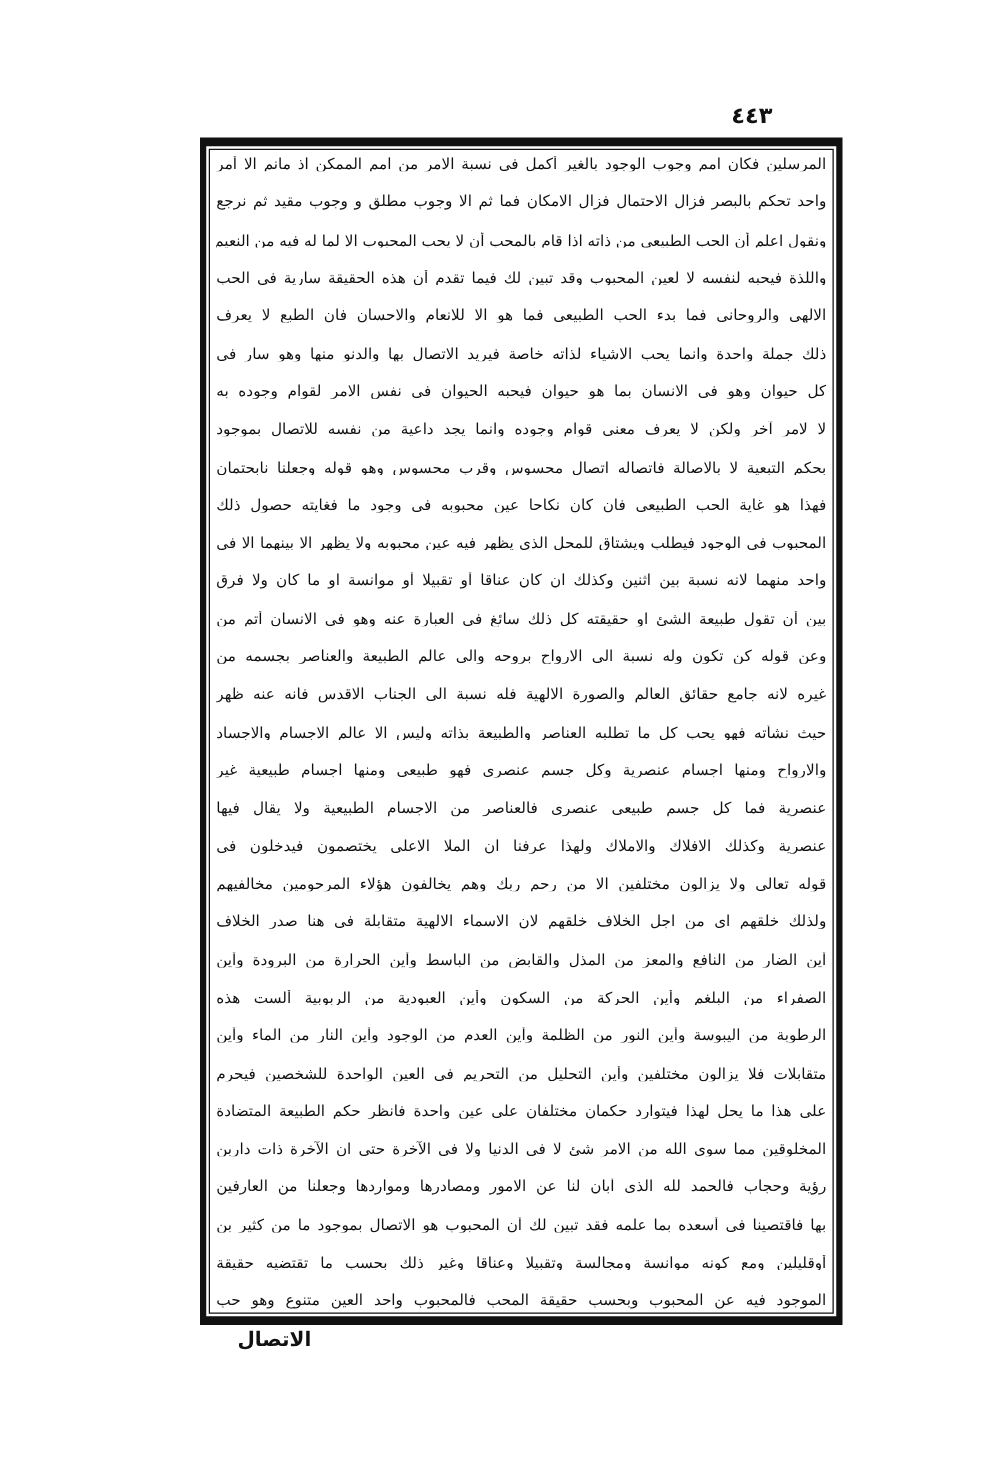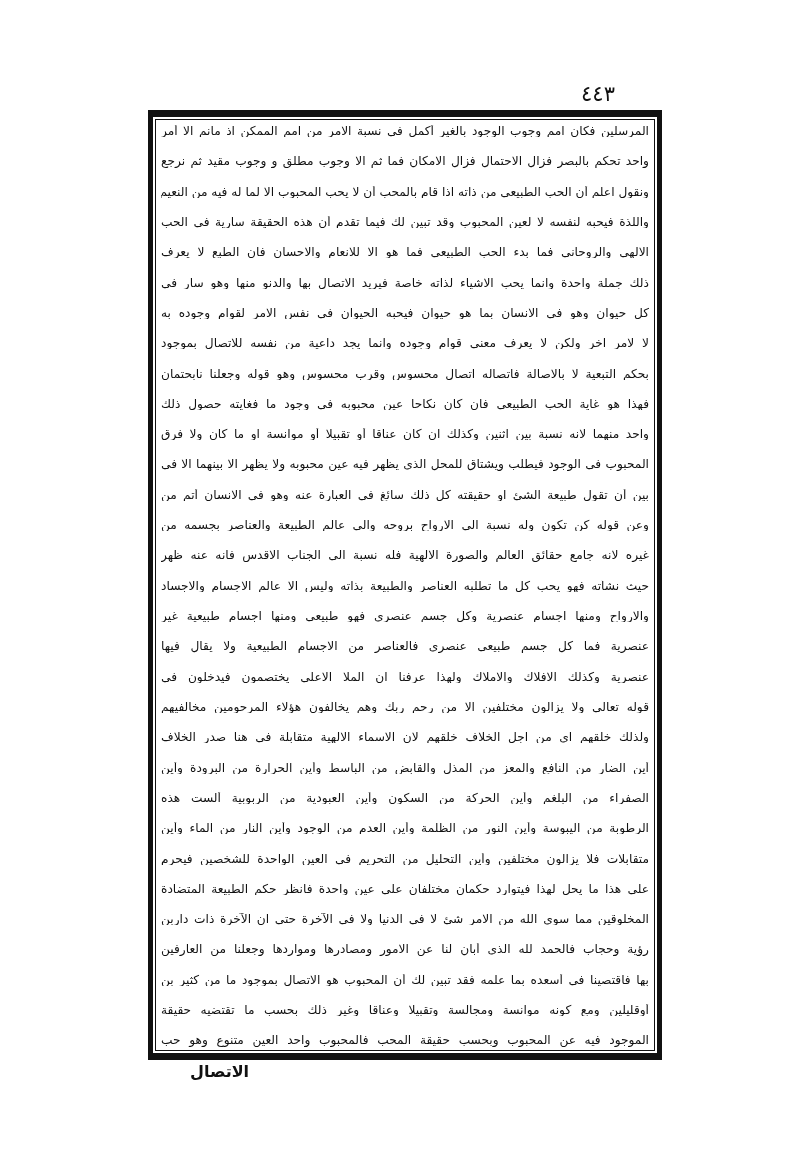--- a/index.html
+++ b/index.html
@@ -1,20 +1,20 @@
 <!DOCTYPE html>
 <html><head>
 <meta charset="utf-8">
 <style>
   html, body { margin:0; padding:0; background:#ffffff; }
   body { width:800px; height:1172px; position:relative; overflow:hidden;
          font-family:"DejaVu Sans", sans-serif; color:#111; }
-  .page-number { position:absolute; left:578px; top:82px; width:40px; text-align:center;
-                 font-size:21px; font-weight:normal; direction:rtl; }
-  .frame { position:absolute; left:148px; top:110px; width:514px; height:950px;
+  .page-number { position:absolute; left:578px; top:82px; width:40px; 
+                 font-size:18px; font-weight:bold; direction:rtl; }
+  .frame { position:absolute; left:160px; top:110px; width:514px; height:950px;
            box-sizing:border-box; border:5px solid #111; border-top-width:7px; border-bottom-width:7px; }
   .frame-inner { position:absolute; left:2px; right:2px; top:2px; bottom:2px;
                  border:1.5px solid #111; }
   .text-block { position:absolute; left:8px; right:8px; top:8px; bottom:6px;
                 direction:rtl; display:flex; flex-direction:column; justify-content:space-between; }
   .line { font-size:12.2px; line-height:1; white-space:nowrap; text-align:justify;
           text-align-last:justify; font-family:"DejaVu Sans", sans-serif; overflow:hidden; }
   .catchword { position:absolute; left:190px; top:1062px; font-size:16px; font-weight:bold; direction:rtl; }
 </style>
 </head>
@@ -28,22 +28,22 @@
       <div class="line">المرسلين فكان امم وجوب الوجود بالغير أكمل فى نسبة الامر من امم الممكن اذ مانم الا أمر</div>
       <div class="line">واحد تحكم بالبصر فزال الاحتمال فزال الامكان فما ثم الا وجوب مطلق و وجوب مقيد ثم نرجع</div>
       <div class="line">ونقول اعلم أن الحب الطبيعى من ذاته اذا قام بالمحب أن لا يحب المحبوب الا لما له فيه من النعيم</div>
       <div class="line">واللذة فيحبه لنفسه لا لعين المحبوب وقد تبين لك فيما تقدم أن هذه الحقيقة سارية فى الحب</div>
       <div class="line">الالهى والروحانى فما بدء الحب الطبيعى فما هو الا للانعام والاحسان فان الطبع لا يعرف</div>
       <div class="line">ذلك جملة واحدة وانما يحب الاشياء لذاته خاصة فيريد الاتصال بها والدنو منها وهو سار فى</div>
       <div class="line">كل حيوان وهو فى الانسان بما هو حيوان فيحبه الحيوان فى نفس الامر لقوام وجوده به</div>
       <div class="line">لا لامر آخر ولكن لا يعرف معنى قوام وجوده وانما يجد داعية من نفسه للاتصال بموجود</div>
       <div class="line">بحكم التبعية لا بالاصالة فاتصاله اتصال محسوس وقرب محسوس وهو قوله وجعلنا نابحتمان</div>
       <div class="line">فهذا هو غاية الحب الطبيعى فان كان نكاحا عين محبوبه فى وجود ما فغايته حصول ذلك</div>
+      <div class="line">المحبوب فى الوجود فيطلب ويشتاق للمحل الذى يظهر فيه عين محبوبه ولا يظهر الا بينهما الا فى</div>
       <div class="line">واحد منهما لانه نسبة بين اثنين وكذلك ان كان عناقا أو تقبيلا أو موانسة او ما كان ولا فرق</div>
-      <div class="line">المحبوب فى الوجود فيطلب ويشتاق للمحل الذى يظهر فيه عين محبوبه ولا يظهر الا بينهما الا فى</div>
       <div class="line">بين أن تقول طبيعة الشئ او حقيقته كل ذلك سائغ فى العبارة عنه وهو فى الانسان أتم من</div>
       <div class="line">وعن قوله كن تكون وله نسبة الى الارواح بروحه والى عالم الطبيعة والعناصر بجسمه من</div>
       <div class="line">غيره لانه جامع حقائق العالم والصورة الالهية فله نسبة الى الجناب الاقدس فانه عنه ظهر</div>
       <div class="line">حيث نشأته فهو يحب كل ما تطلبه العناصر والطبيعة بذاته وليس الا عالم الاجسام والاجساد</div>
       <div class="line">والارواح ومنها اجسام عنصرية وكل جسم عنصرى فهو طبيعى ومنها اجسام طبيعية غير</div>
       <div class="line">عنصرية فما كل جسم طبيعى عنصرى فالعناصر من الاجسام الطبيعية ولا يقال فيها</div>
       <div class="line">عنصرية وكذلك الافلاك والاملاك ولهذا عرفنا ان الملا الاعلى يختصمون فيدخلون فى</div>
       <div class="line">قوله تعالى ولا يزالون مختلفين الا من رحم ربك وهم يخالفون هؤلاء المرحومين مخالفيهم</div>
       <div class="line">ولذلك خلقهم اى من اجل الخلاف خلقهم لان الاسماء الالهية متقابلة فى هنا صدر الخلاف</div>
       <div class="line">أين الضار من النافع والمعز من المذل والقابض من الباسط وأين الحرارة من البرودة وأين</div>

